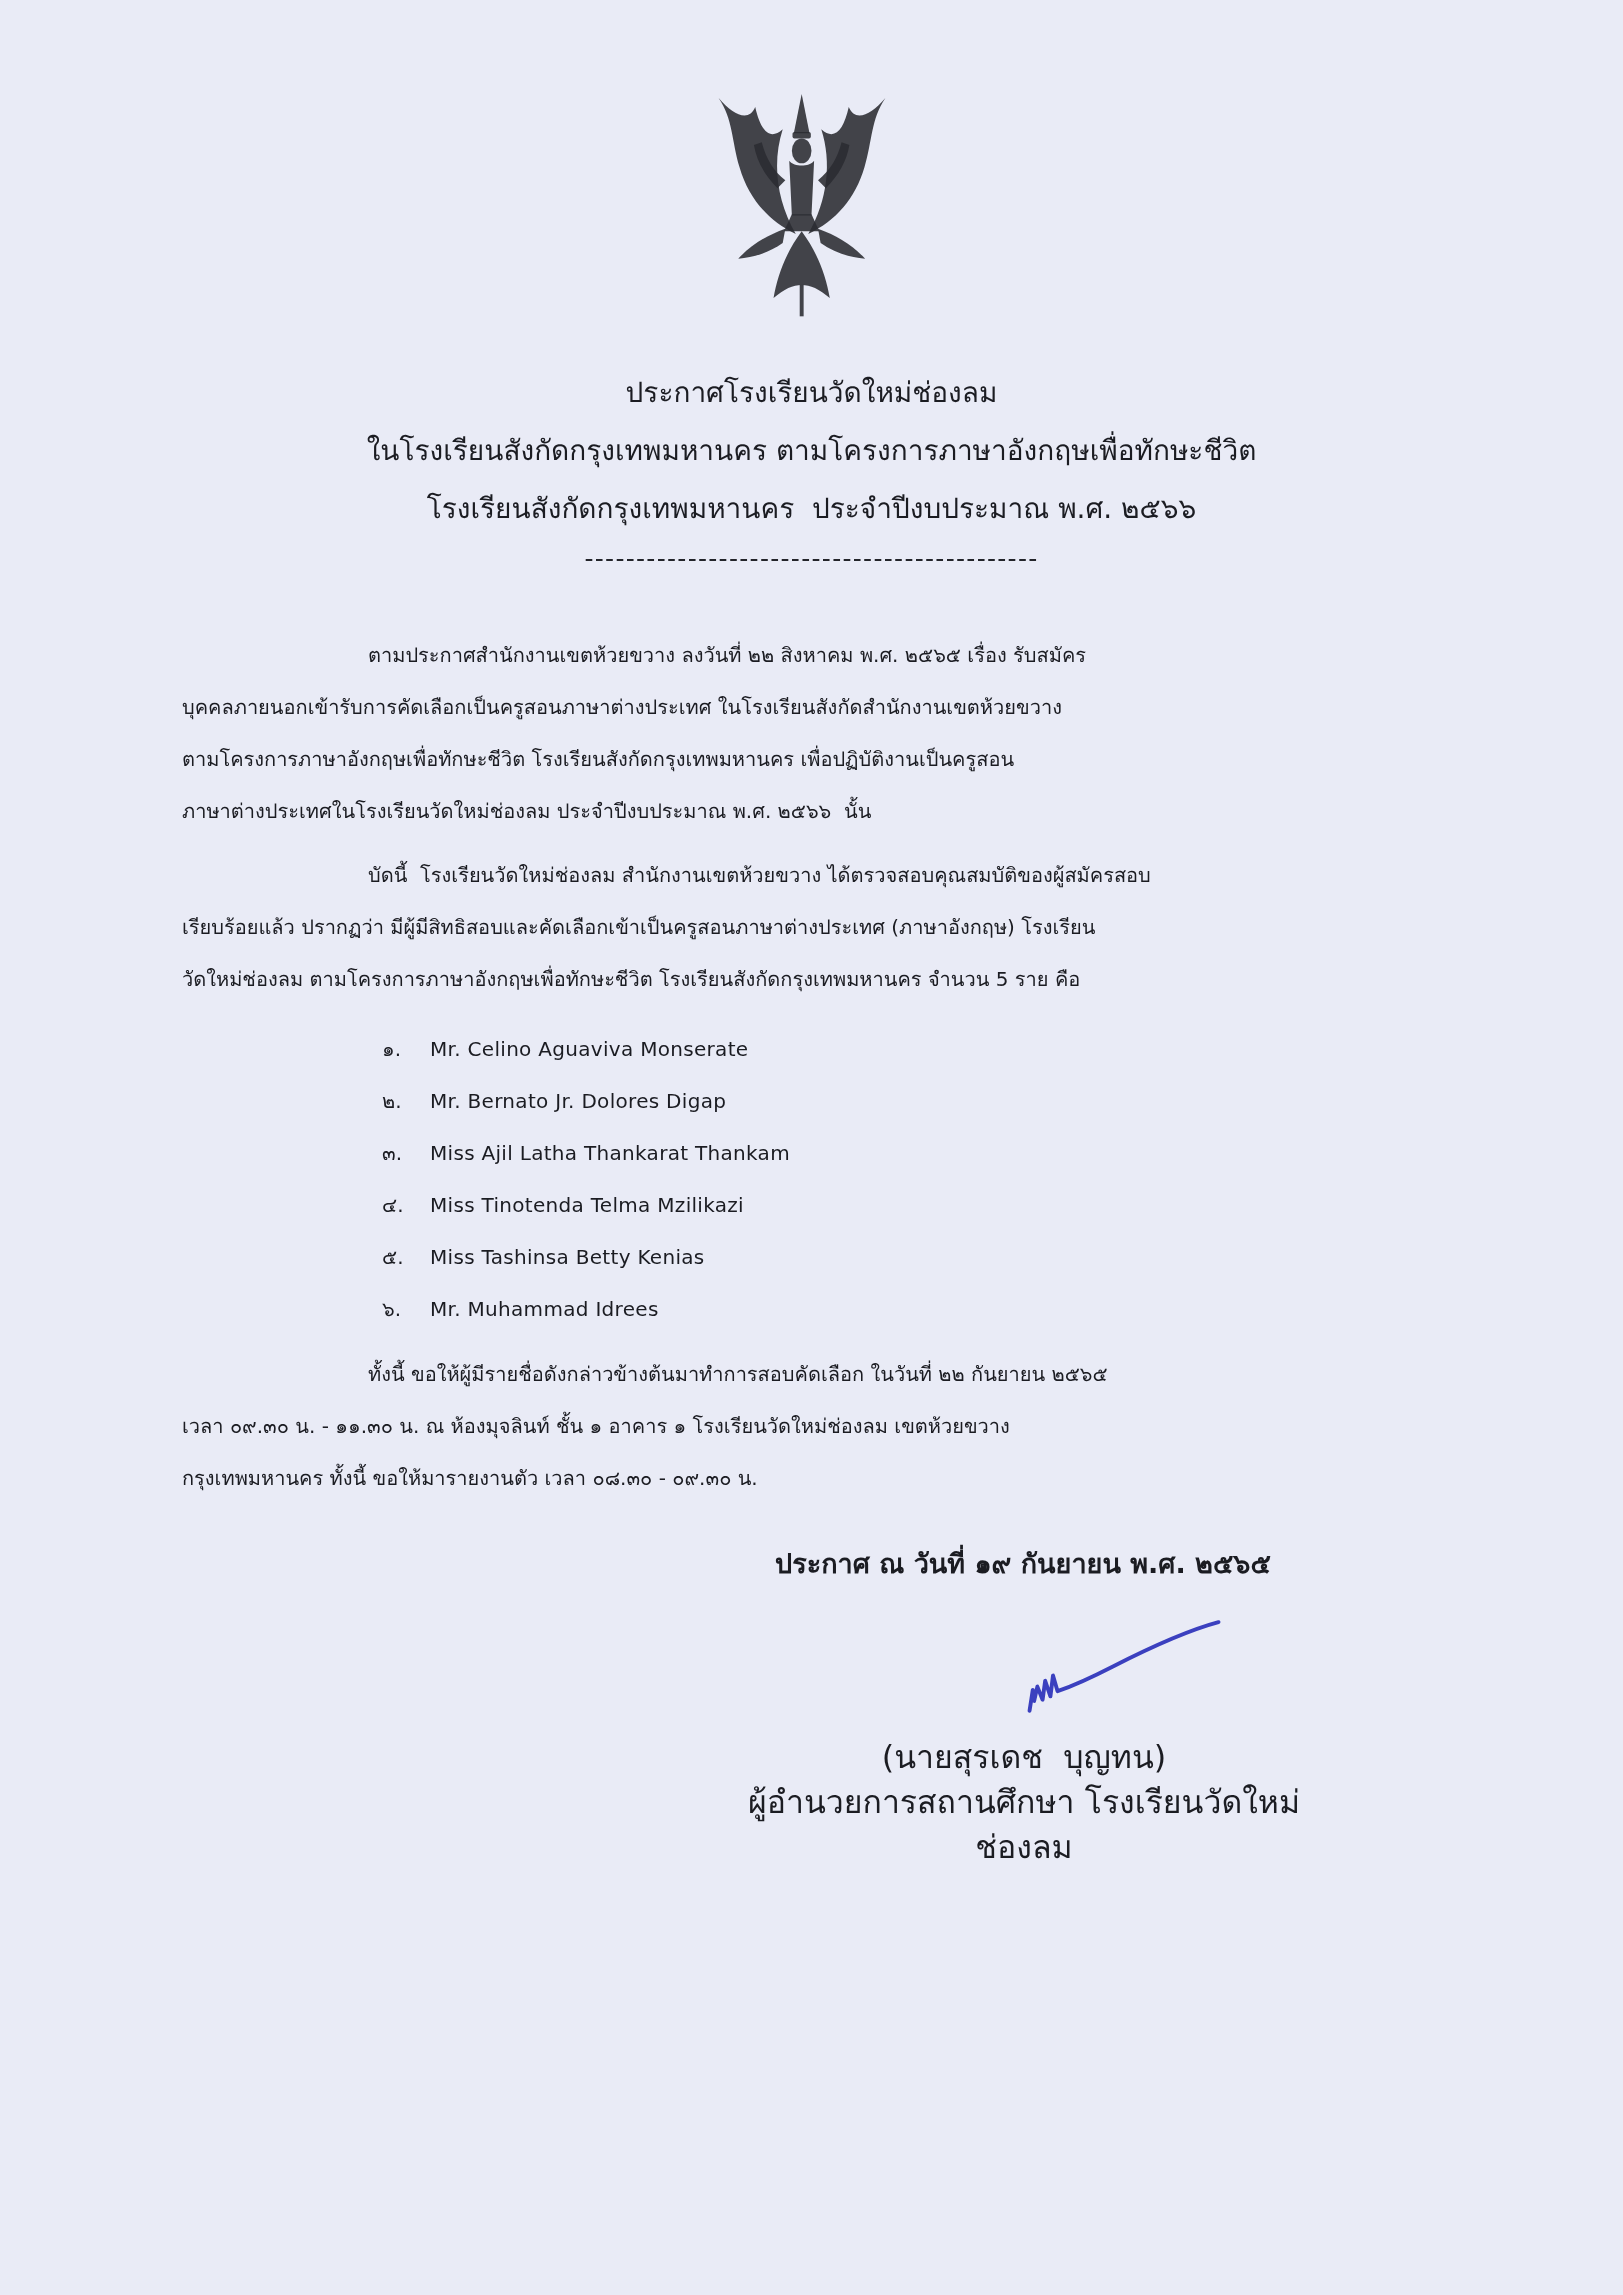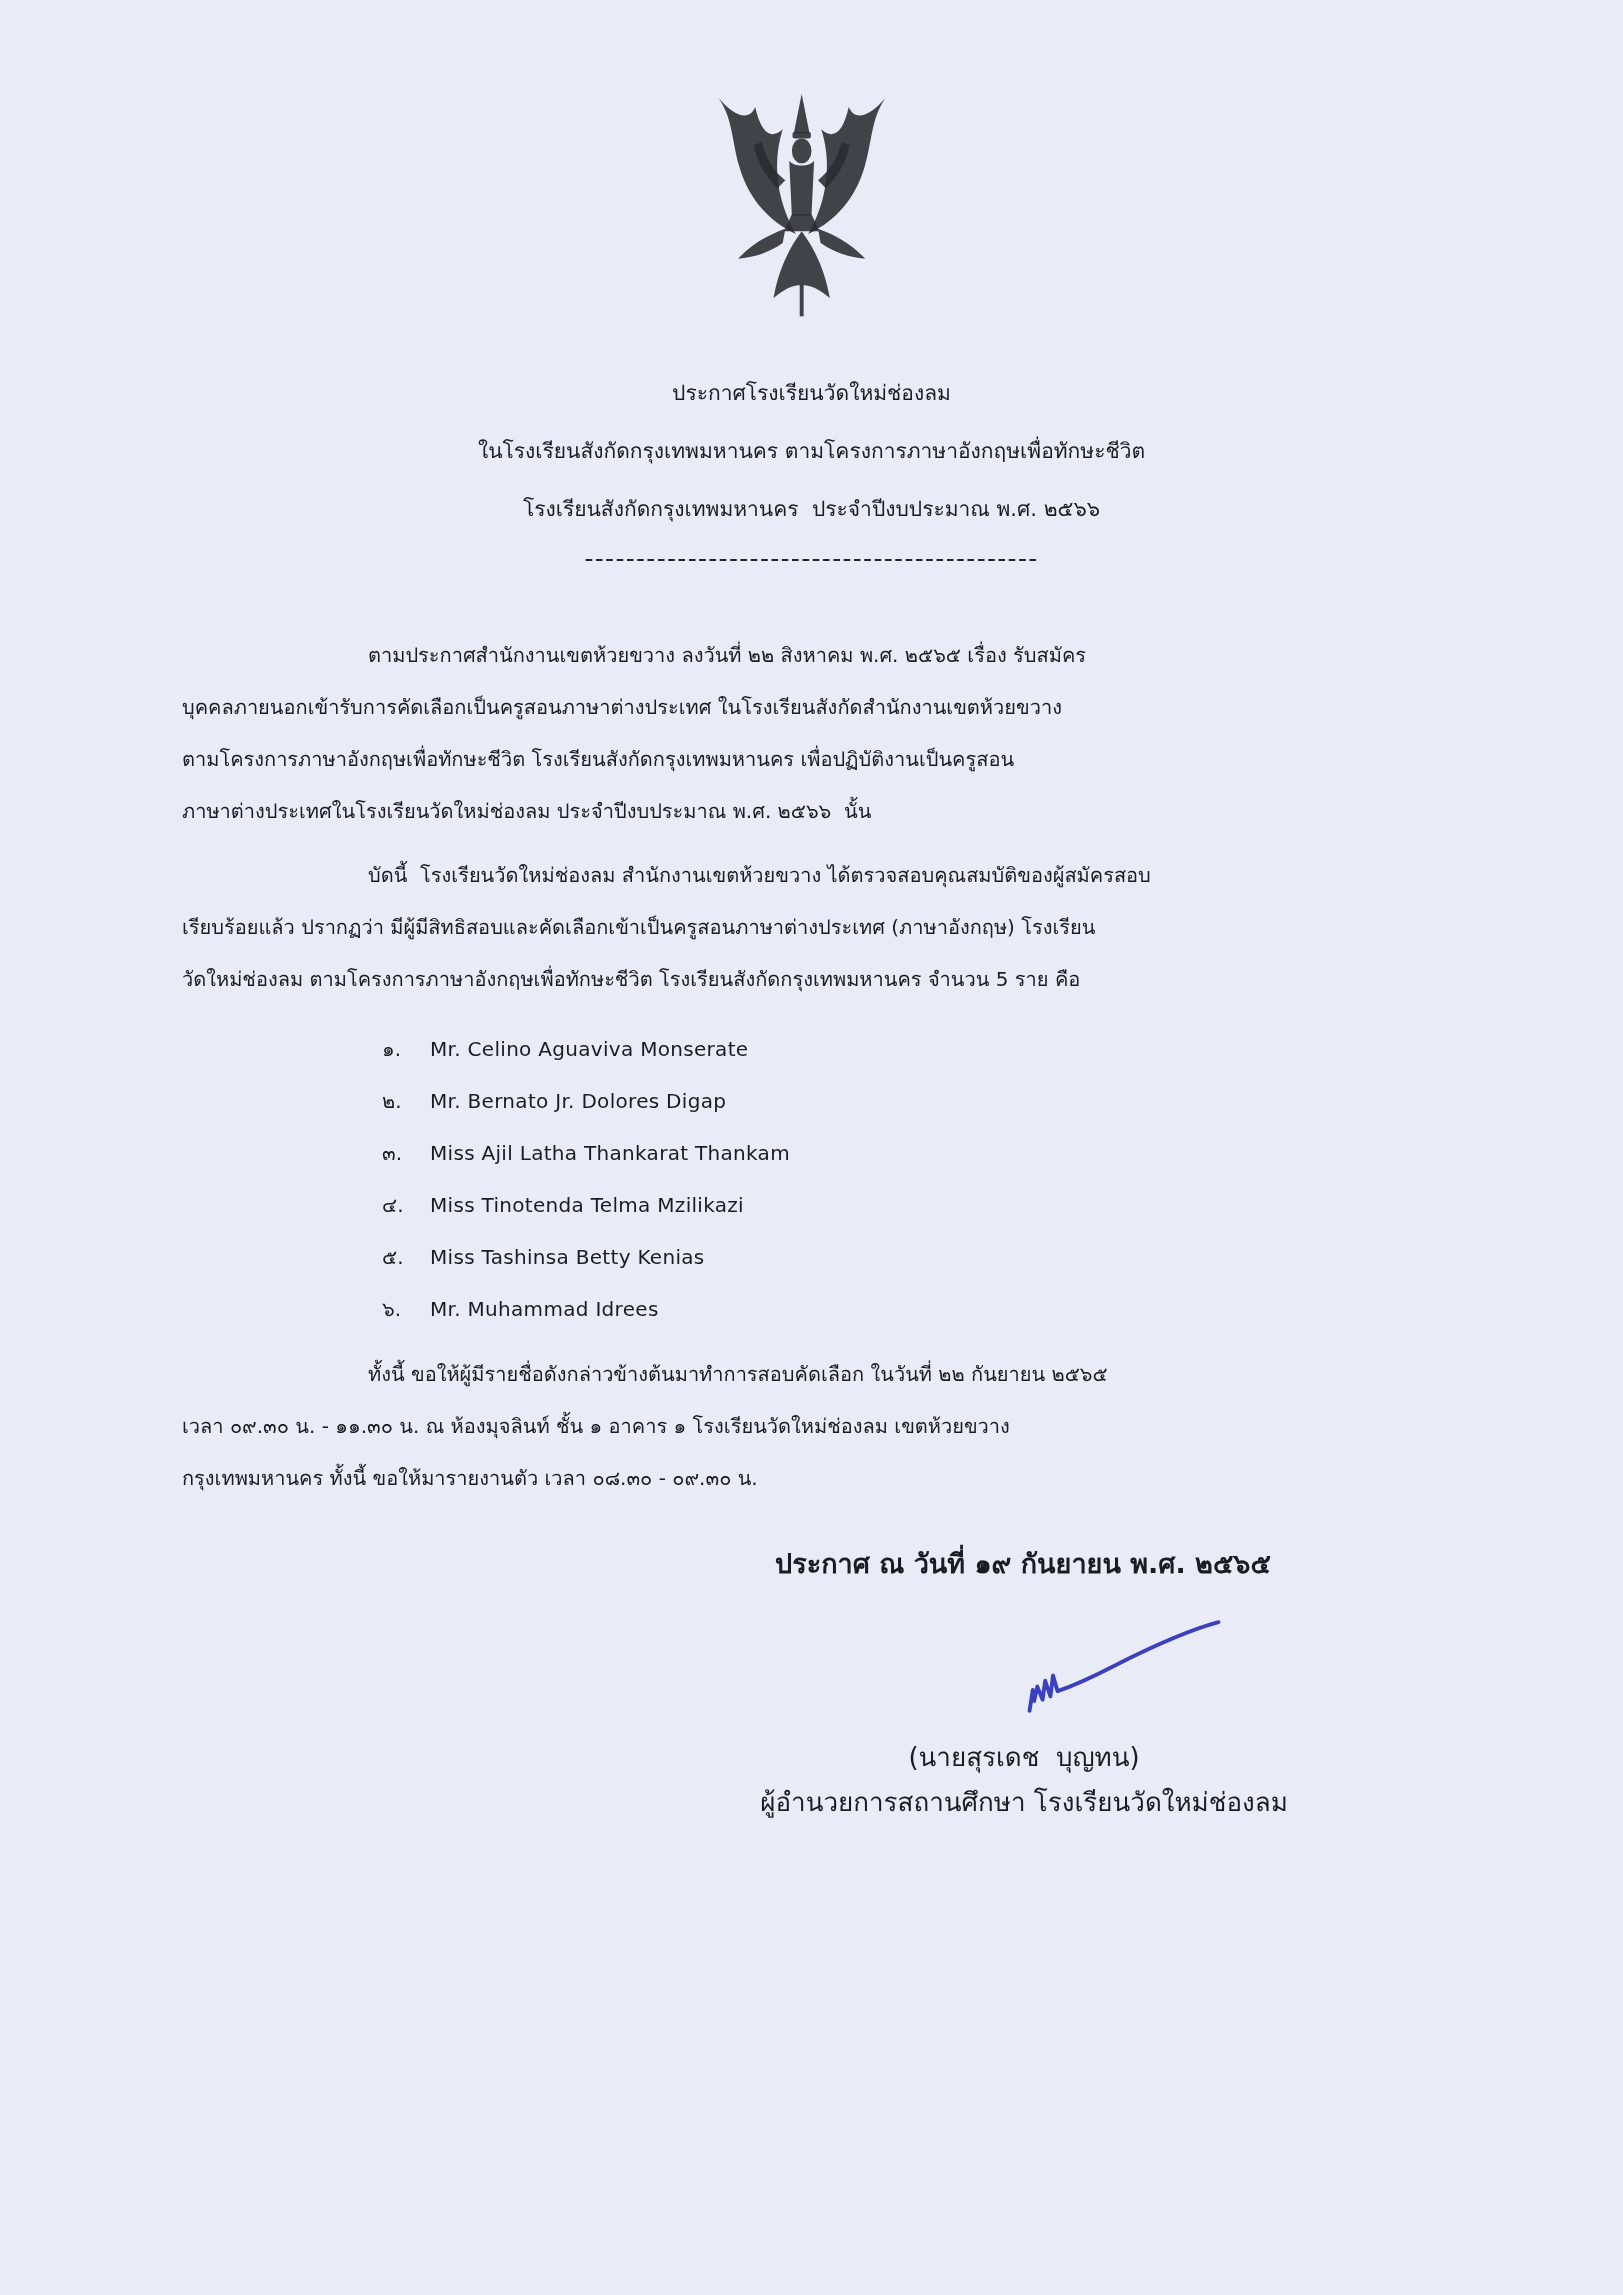--- a/index.html
+++ b/index.html
@@ -15,42 +15,42 @@
     color: #1b1c22;
     overflow: hidden;
   }
   .t { white-space: pre-wrap; }
 
   
   .emblem-svg { position: absolute; left: 699px; top: 90px; }
 
   
   .header-block { position: absolute; left: 0; top: 364px; width: 100%; text-align: center; }
-  .header-line { font-size: 21px; line-height: 58px; }
+  .header-line { font-size: 28px; line-height: 58px; }
   .sep-line { font-size: 25px; line-height: 42px; letter-spacing: 1.3px; color: #23242a; }
 
   
   .body-col { position: absolute; left: 182px; top: 629px; width: 1263px; font-size: 20px; }
   .bl { line-height: 52px; }
   .indent { padding-left: 186px; }
   .para2 { margin-top: 11.8px; }
   .para3 { margin-top: 13px; }
 
   .candidate-list { margin-top: 18.3px; }
   .candidate-row { display: flex; line-height: 52px; }
   .candidate-no { margin-left: 200px; width: 48px; flex: 0 0 auto; }
   .candidate-name { letter-spacing: 0.3px; }
 
   
   .date-line { position: absolute; left: 775px; top: 1543px; font-size: 27px; line-height: 42px; font-weight: bold; }
 
   
   .signature-svg { position: absolute; left: 993px; top: 1613px; }
   .signer-block { position: absolute; left: 746px; top: 1735px; width: 556px; text-align: center; }
-  .signer-line { font-size: 26px; line-height: 45px; }
+  .signer-line { font-size: 32px; line-height: 45px; }
 </style>
 </head>
 <body>
 
 <div class="page">
 
   <svg class="emblem-svg" width="206" height="229" viewBox="0 0 315 350" aria-hidden="true">
     <g fill="#2a2b31" fill-opacity="0.88">
       <path d="M30,12 C52,44 50,78 62,118 C76,166 106,200 148,220 C118,168 112,110 128,60 C108,78 94,62 86,26 C76,50 52,38 30,12 Z"></path>
       <path d="M285,12 C263,44 265,78 253,118 C239,166 209,200 167,220 C197,168 203,110 187,60 C207,78 221,62 229,26 C239,50 263,38 285,12 Z"></path>

